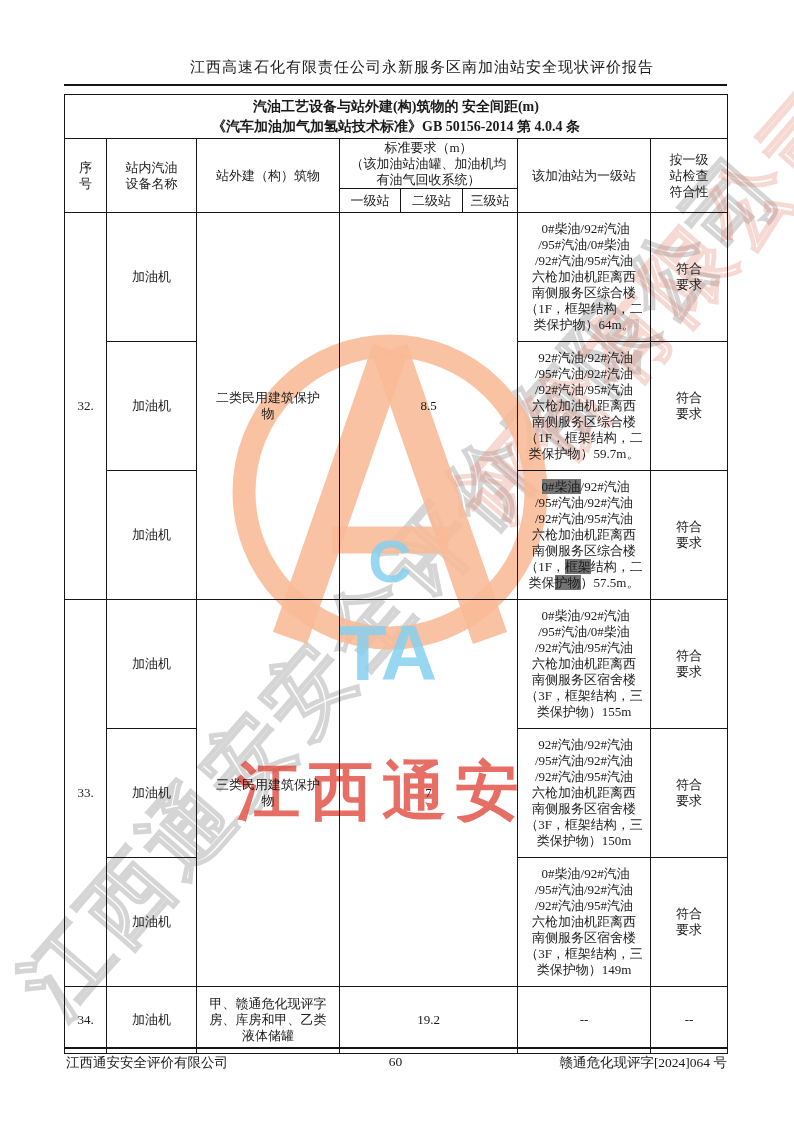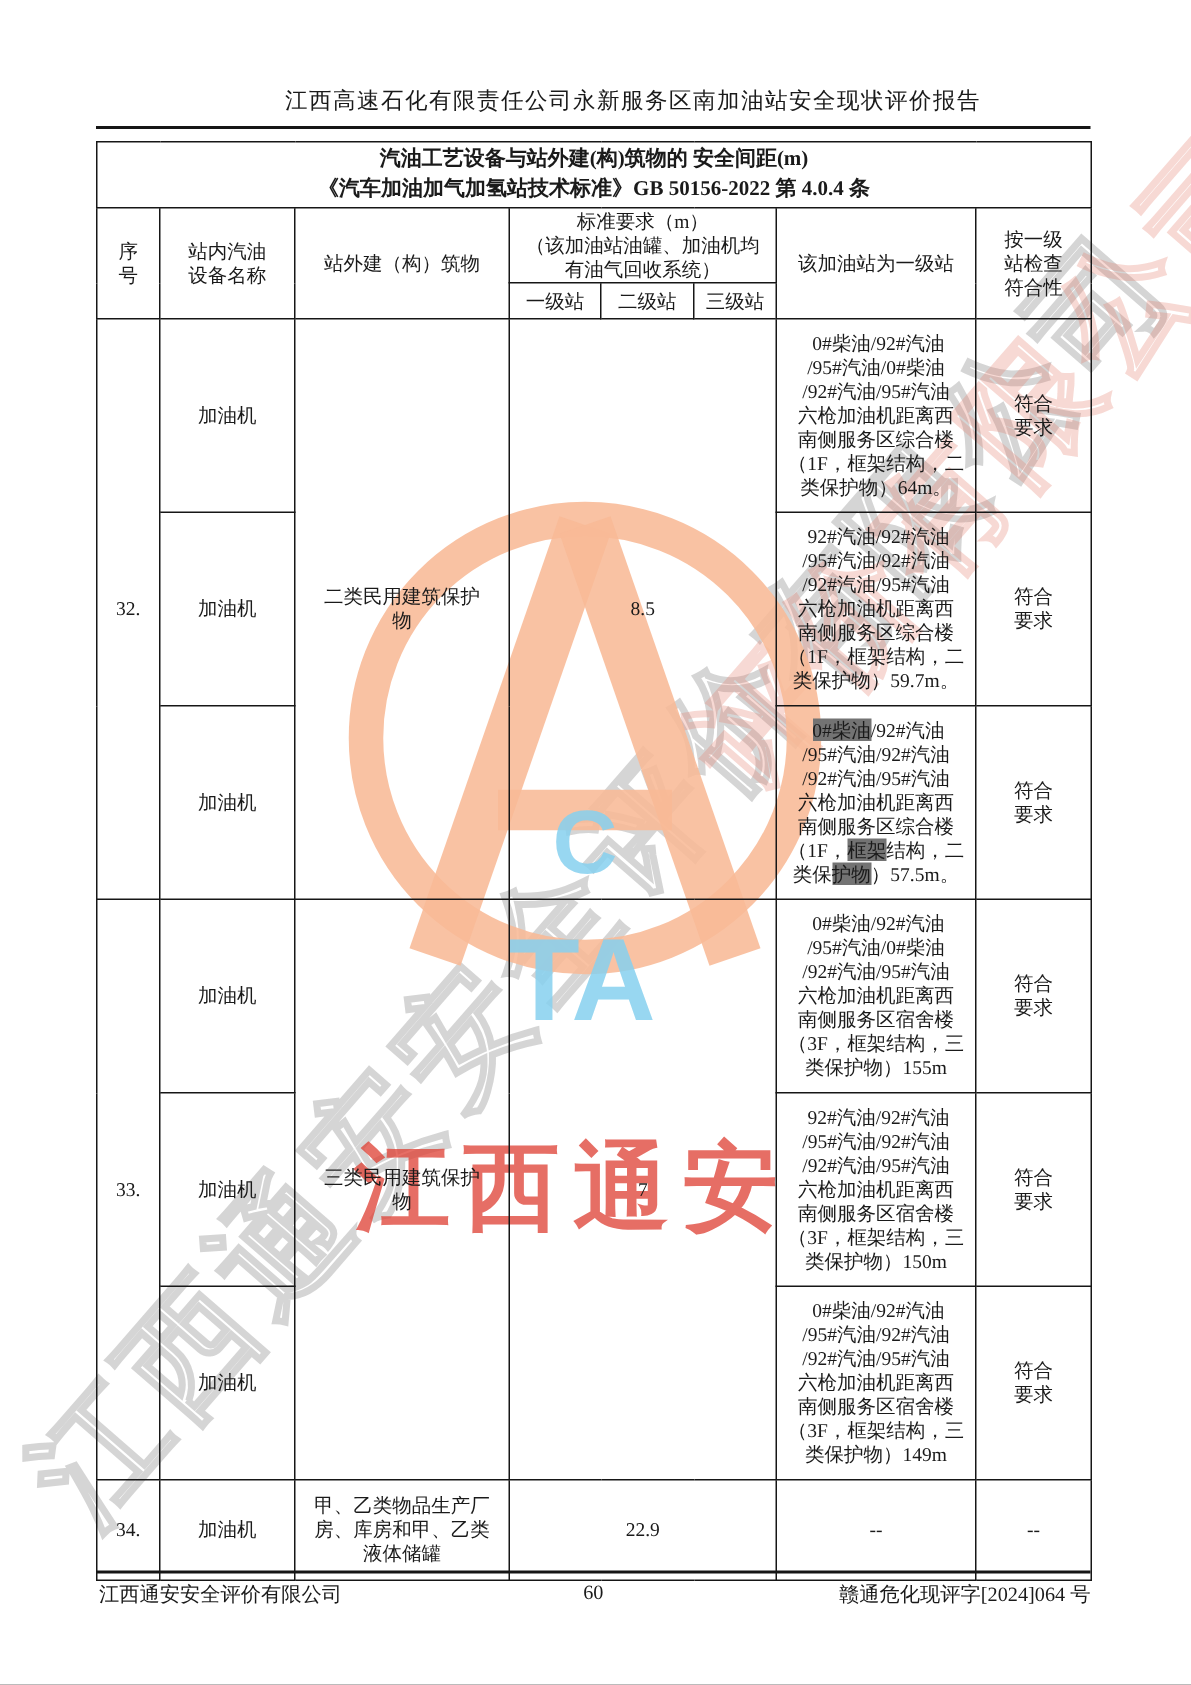--- a/index.html
+++ b/index.html
@@ -76,21 +76,21 @@
       <col style="width:61px">
         <col style="width:62px">
         <col style="width:55px">
       <col style="width:133px">
         <col style="width:77px">
     </colgroup>
     <tbody>
       <tr class="t-title">
         <td colspan="8">
           <div>汽油工艺设备与站外建(构)筑物的 安全间距(m)</div>
-          <div>《汽车加油加气加氢站技术标准》GB 50156-2022 第 4.0.4 条</div>
+          <div>《汽车加油加气加氢站技术标准》GB 50156-2014 第 4.0.4 条</div>
         </td>
       </tr>
       <tr class="t-head1">
         <td rowspan="2" class="pre">序
 号</td>
         <td rowspan="2" class="pre">站内汽油
 设备名称</td>
         <td rowspan="2">站外建（构）筑物</td>
         <td colspan="3" class="pre">标准要求（m）
 （该加油站油罐、加油机均
@@ -184,24 +184,24 @@
 南侧服务区宿舍楼
 （3F，框架结构，三
 类保护物）149m</td>
         <td class="pre">符合
 要求</td>
       </tr>
 
       <tr class="t-last">
         <td>34.</td>
         <td>加油机</td>
-        <td class="pre">甲、乙类物品生产厂
+        <td class="pre">甲、赣通危化现评字
 房、库房和甲、乙类
 液体储罐</td>
-        <td colspan="3">22.9</td>
+        <td colspan="3">19.2</td>
         <td>--</td>
         <td>--</td>
       </tr>
     </tbody>
   </table>
 
   <div class="rule rule-bottom"></div>
   <div class="pfooter">
     <span class="fleft">江西通安安全评价有限公司</span>
     <span class="fcenter">60</span>

